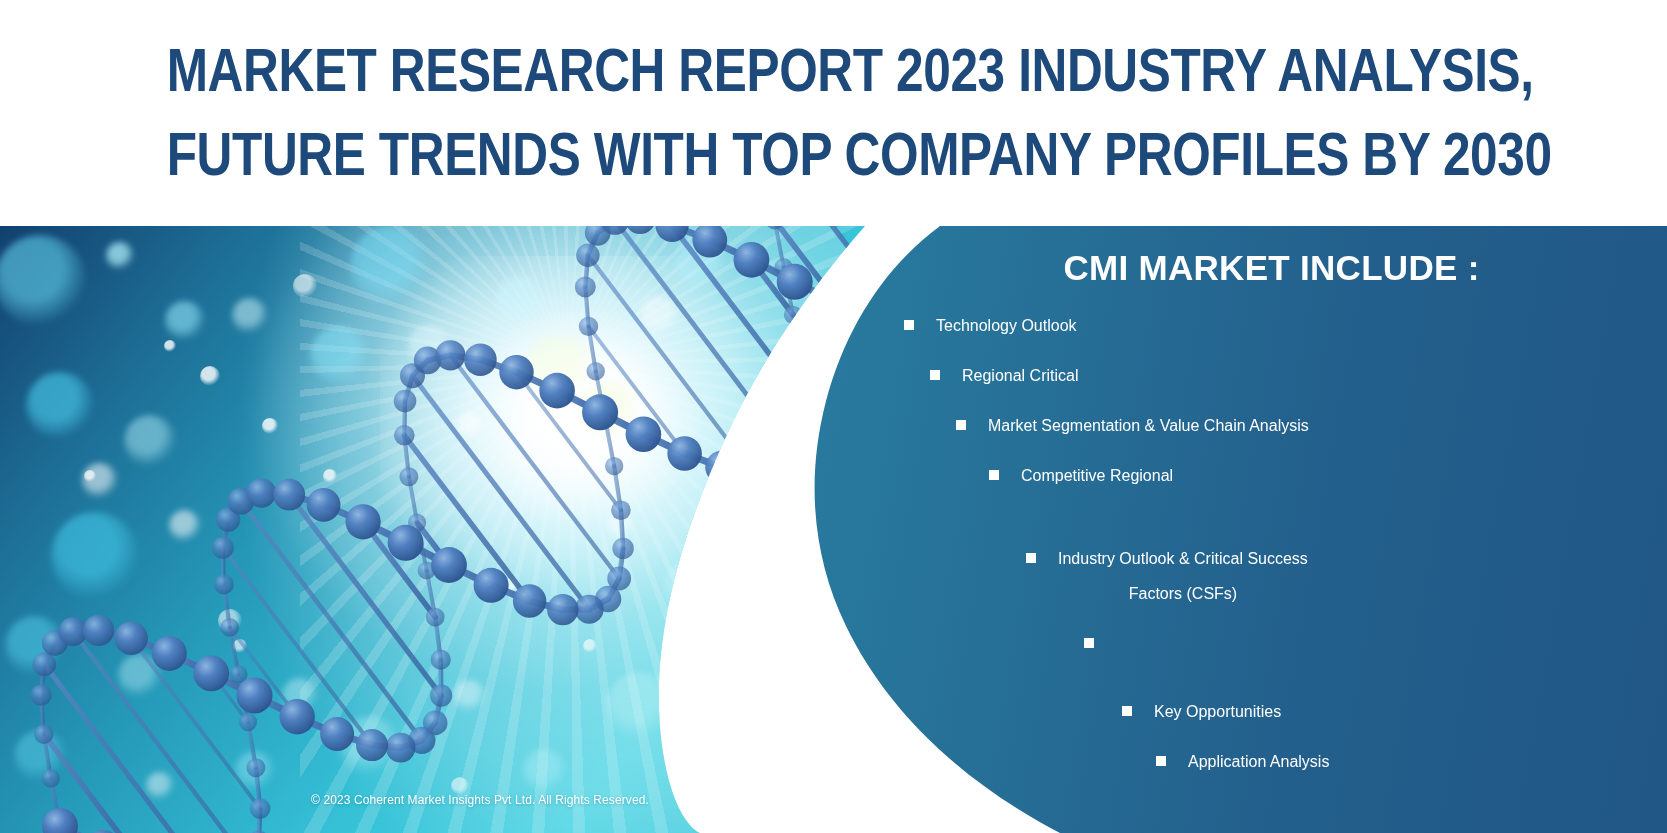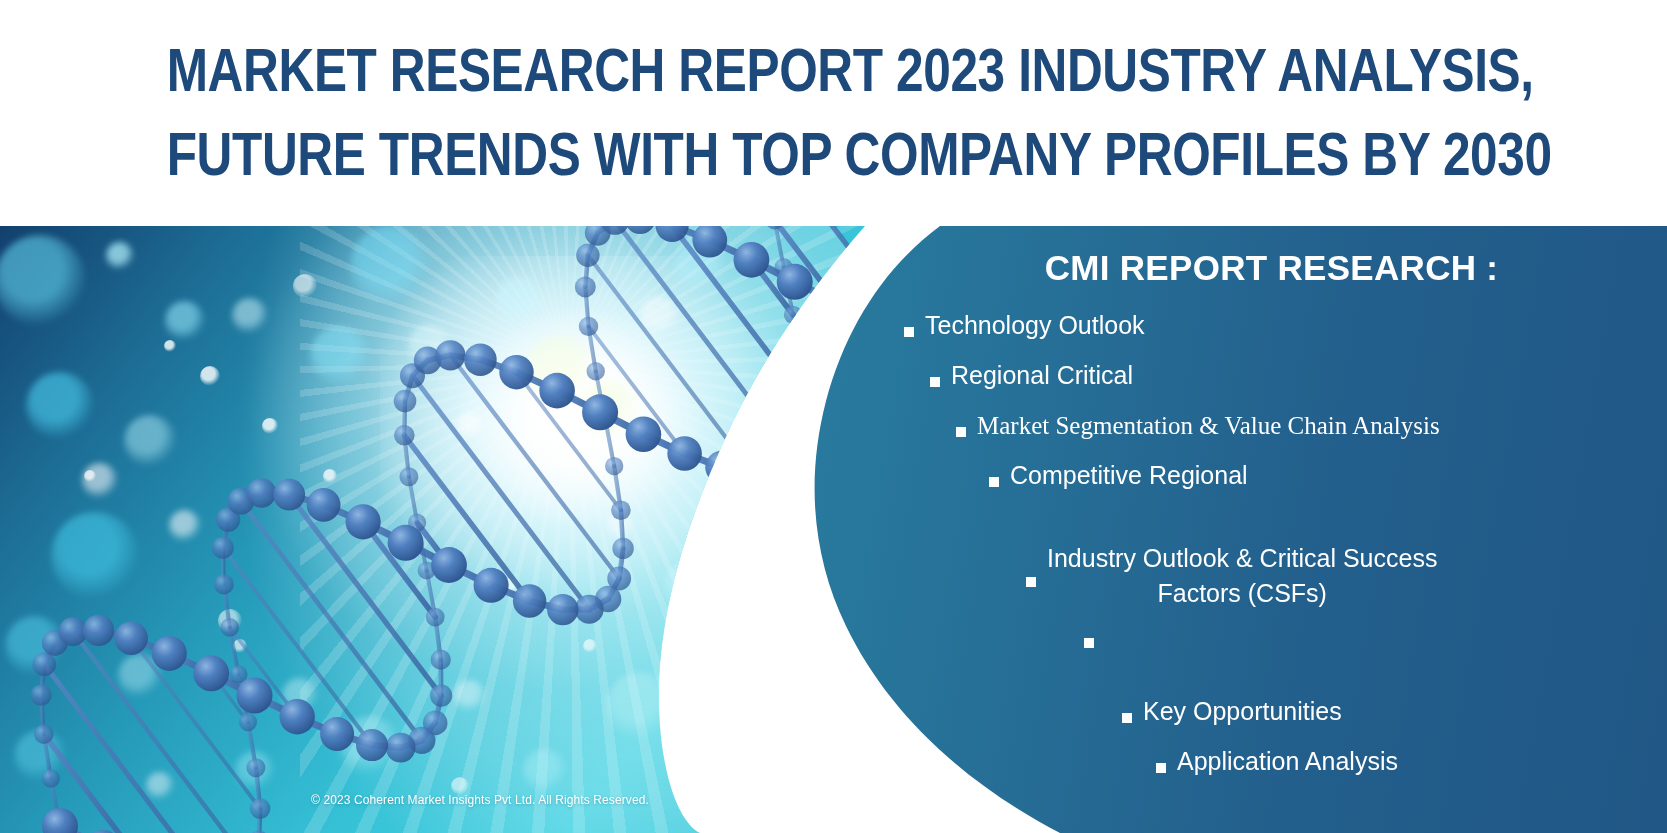--- a/index.html
+++ b/index.html
@@ -154,45 +154,46 @@
     white-space: nowrap;
   }
 
   #bullet-list {
     list-style: none;
     margin-top: 20px;
     padding: 0;
   }
   .bullet-item {
     display: flex;
-    align-items: center;
+    align-items: flex-start;
     color: #ffffff;
     font-family: "Liberation Sans", sans-serif;
     font-weight: 400;
-    font-size: 25px;
+    font-size: 16px;
     line-height: 35px;
     margin-bottom: 15px;
     white-space: nowrap;
+    gap: 11px;
   }
   .bullet-item .sq {
     display: inline-block;
     width: 10px;
     height: 10px;
     background: #ffffff;
     margin-top: 12px;
     margin-right: 11px;
     flex: 0 0 auto;
   }
   .bullet-item .txt { display: block; }
   .bullet-item .txt .l2 { display: block; }
 
   
   .i0 { padding-left:  78px; }
   .i1 { padding-left: 104px; }
-  .i2 { padding-left: 130px; font-family: Liberation Serif, serif; }
+  .i2 { padding-left: 130px; }
   .i3 { padding-left: 163px; }
   .i4 { padding-left: 200px; white-space: normal; margin-top: 48px; }
   .i4 .txt { max-width: 470px; text-align: center; }
   .i5 { padding-left: 258px; }
   .i6 { padding-left: 296px; margin-top: 46px; }
   .i7 { padding-left: 330px; }
 
   
   #copyright {
     position: absolute;
@@ -499,21 +500,21 @@
             <circle cx="794.7" cy="55.8" r="18.0" fill="url(#sphGrad)" opacity="0.98"></circle>
             <circle cx="600.1" cy="186.3" r="18.0" fill="url(#sphGrad)" opacity="0.98"></circle>
             <circle cx="60.0" cy="600.0" r="18.0" fill="url(#sphGrad)" opacity="0.98"></circle>
           </g>
       </svg>
     </div>
 
     <div id="panel"></div>
 
     <div id="panel-content">
-      <div id="panel-heading">CMI REPORT RESEARCH :</div>
+      <div id="panel-heading">CMI MARKET INCLUDE :</div>
       <ul id="bullet-list">
           <li class="bullet-item i0">
             <span class="sq"></span>
             <span class="txt">Technology Outlook</span>
           </li>
           <li class="bullet-item i1">
             <span class="sq"></span>
             <span class="txt">Regional Critical</span>
           </li>
           <li class="bullet-item i2">

